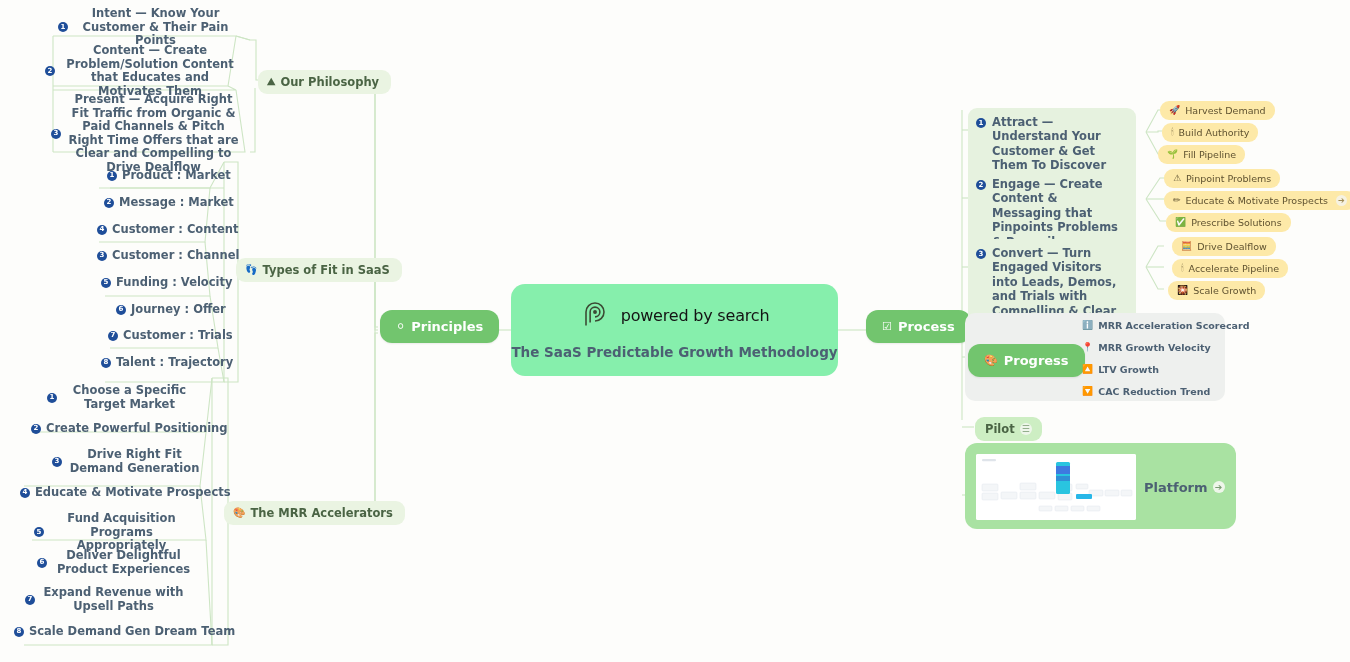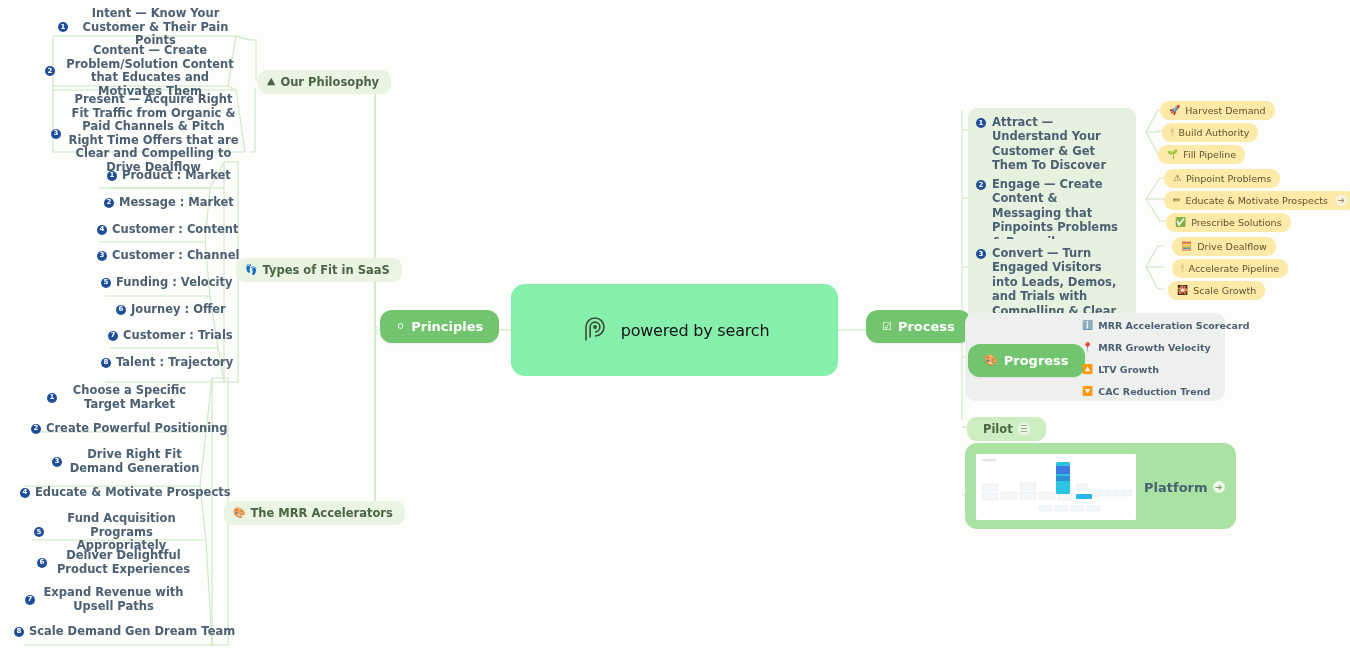--- a/index.html
+++ b/index.html
@@ -122,23 +122,23 @@
     position:absolute;
     font-size:9.5px;font-weight:bold;color:#4c6073;
     display:flex;align-items:center;gap:5px;white-space:nowrap;
   }
   .metric .ic{font-size:9px;line-height:1;}
 
   
   #pilot{
     position:absolute;
     background:#cdeec3;border-radius:9px;
-    padding:5px 16px;
+    padding:5px 10px;
     font-size:11.5px;font-weight:bold;color:#4a6444;
-    display:flex;align-items:center;gap:5px;
+    display:flex;align-items:center;gap:5px;margin-left:8px;
   }
   #platform{
     position:absolute;
     background:#a9e2a2;border-radius:12px;
     display:flex;flex-direction:row;align-items:center;
     padding:11px 11px 9px 11px;gap:8px;
   }
   #platform .thumb{
     width:160px;height:66px;background:#ffffff;border-radius:2px;
     position:relative;overflow:hidden;
@@ -335,20 +335,21 @@
     <div class="logo-row">
       <svg width="30" height="30" viewBox="0 0 40 40">
         <g fill="none" stroke="#3b4a33" stroke-width="2.1">
           <path d="M8 34 V16 a12 12 0 1 1 24 0 a12 12 0 0 1 -12 12"></path>
           <path d="M13.5 30 V16 a6.5 6.5 0 1 1 6.5 6.5"></path>
         </g>
         <circle cx="20" cy="16" r="2.6" fill="#3b4a33"></circle>
       </svg>
       <span class="logo-txt">powered by search</span>
     </div>
+    <div class="subtitle">The SaaS Predictable Growth Methodology</div>
   </div>
 
   <div class="panel" style="left:963px;top:105px;width:262px;height:60px;background:transparent;"></div>
 
   <div class="sub-green" style="left:968px;top:108px;width:150px;">
     <span class="badge">1</span>
     <span>Attract — Understand Your Customer &amp; Get Them To Discover Your SaaS</span>
   </div>
   <div class="sub-green" style="left:968px;top:170px;width:150px;">
     <span class="badge">2</span>

